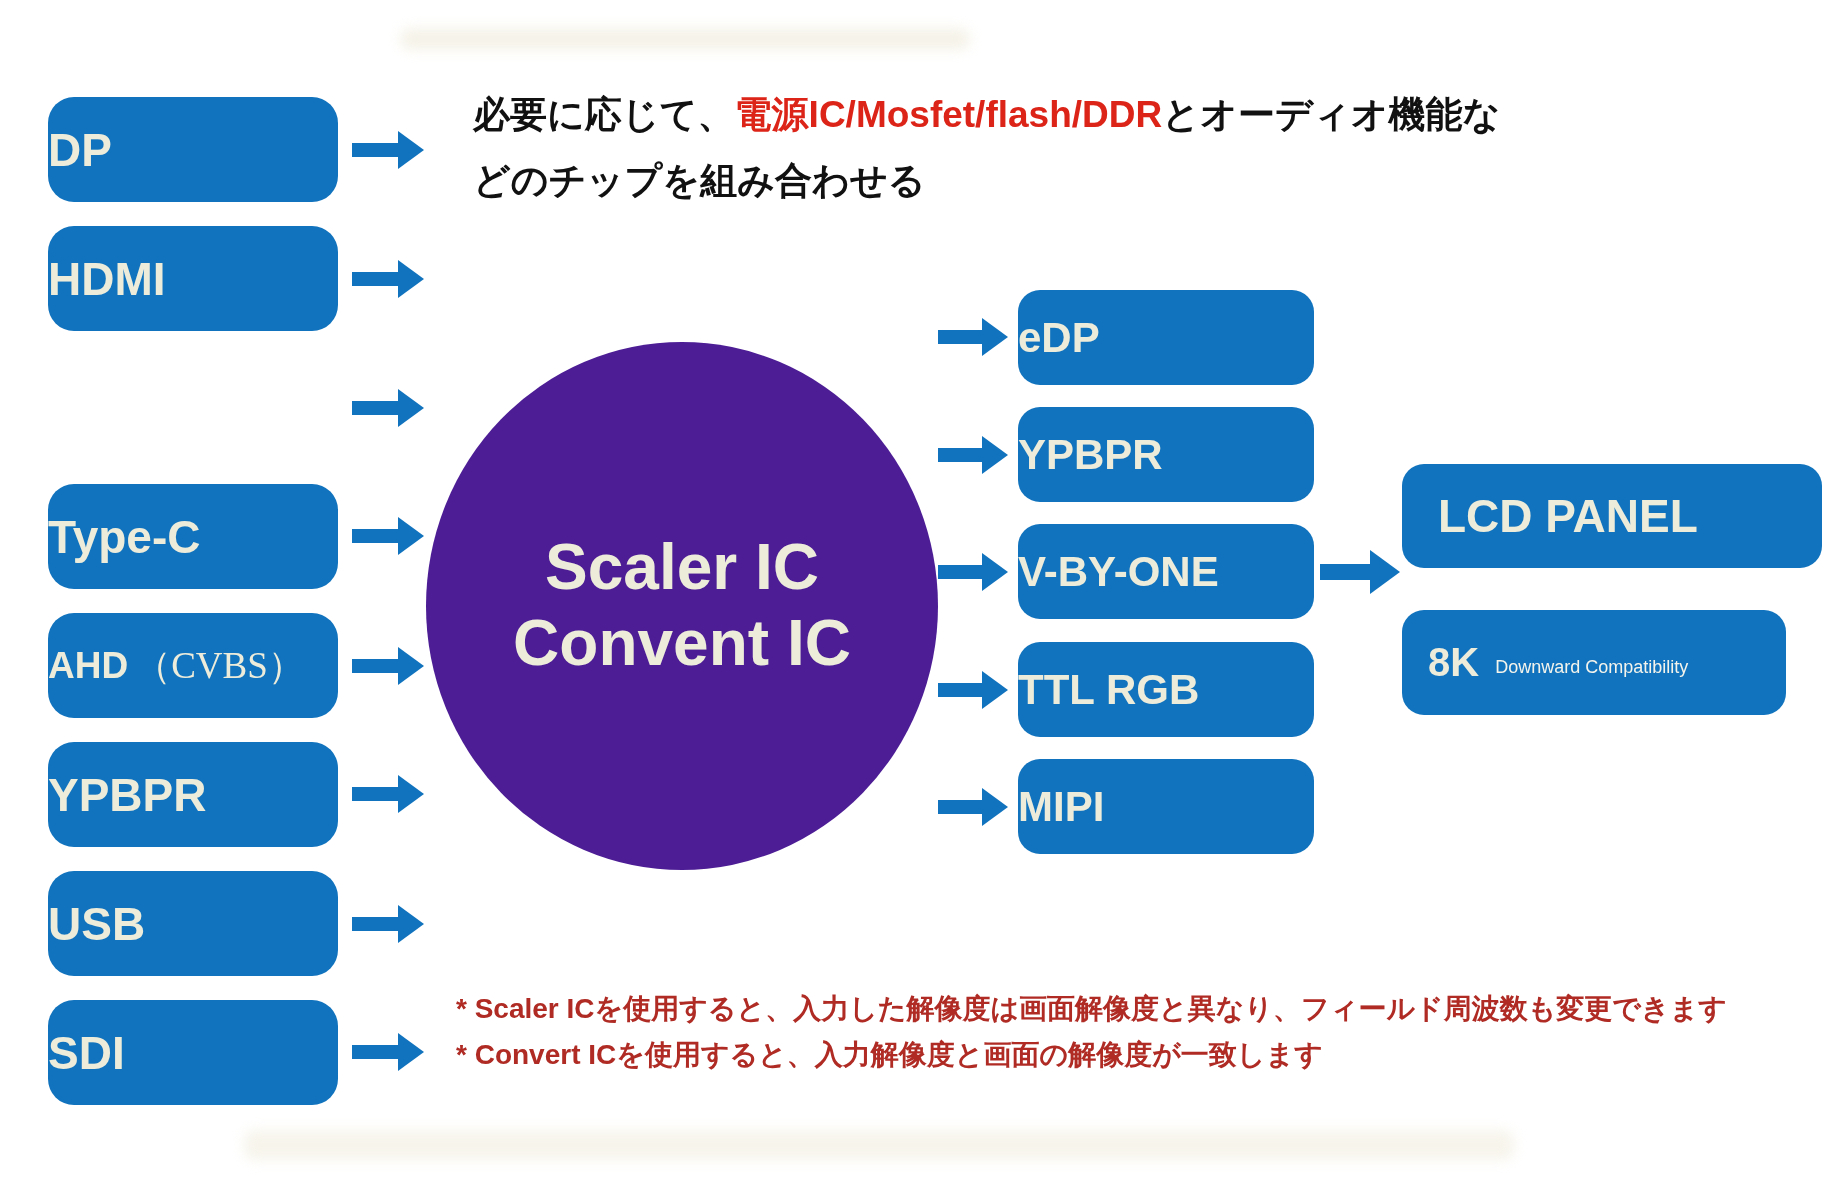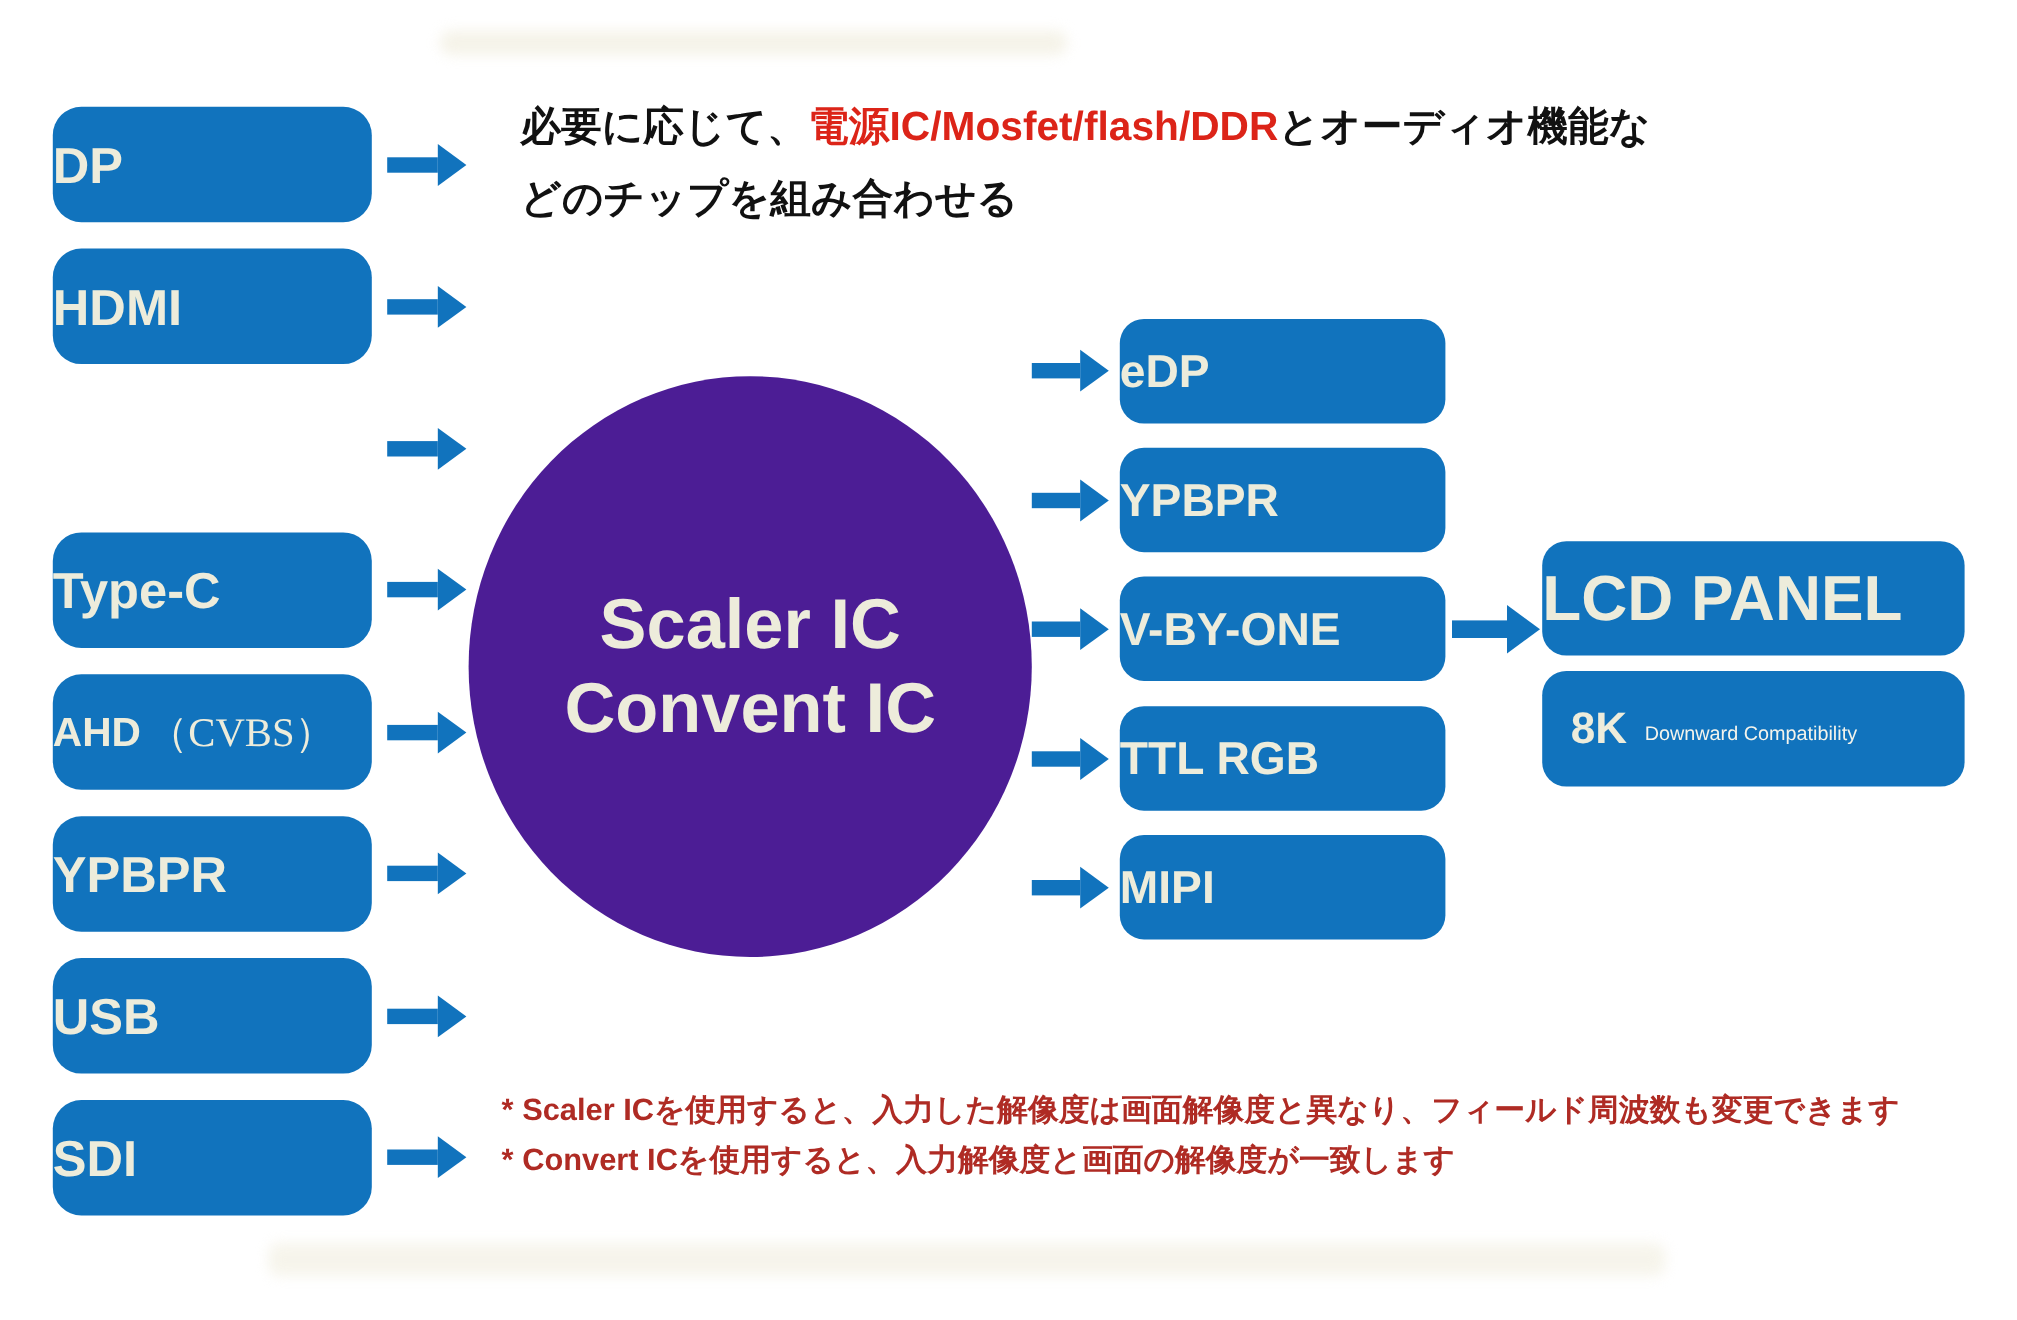--- a/index.html
+++ b/index.html
@@ -5,21 +5,21 @@
   html,body{margin:0;padding:0;background:#ffffff;}
   body{font-family:"Liberation Sans", sans-serif;}
   #stage{position:relative;width:1834px;height:1200px;background:#ffffff;overflow:hidden;}
 
   .box{position:absolute;background:#1173BD;color:#EDECDB;display:flex;align-items:center;justify-content:flex-start;font-weight:bold;white-space:nowrap;}
   .input-box{left:48px;width:290px;height:105px;border-radius:26px;font-size:46px;}
   .input-box.small{font-size:37px;}
   .paren-serif{font-family:"Liberation Serif", serif;font-weight:normal;margin-left:6px;}
   .output-box{left:1018px;width:296px;height:95px;border-radius:22px;font-size:42px;}
   .panel-box{left:1402px;width:384px;border-radius:22px;}
-  .lcd{top:492px;height:104px;font-size:58px;}
+  .lcd{top:464px;height:104px;font-size:46px;padding-left:36px;}
   .k8{top:610px;height:105px;justify-content:flex-start;padding-left:26px;box-sizing:border-box;}
   .k8 .big{font-size:40px;font-weight:bold;color:#EDECDB;}
   .k8 .sub{font-size:18px;font-weight:normal;color:#F4F4EC;margin-left:16px;margin-top:10px;}
 
   .circle{position:absolute;left:426px;top:342px;width:512px;height:528px;border-radius:50%;background:#4c1d95;display:flex;flex-direction:column;align-items:center;justify-content:center;color:#EDECDB;font-weight:bold;font-size:64px;line-height:1.18;text-align:center;}
 
   .arrow{position:absolute;}
   .arrow .shaft{position:absolute;left:0;top:50%;transform:translateY(-50%);height:14px;background:#1173BD;width:calc(100% - 26px);}
   .arrow .head{position:absolute;right:0;top:50%;transform:translateY(-50%);width:0;height:0;border-top:19px solid transparent;border-bottom:19px solid transparent;border-left:26px solid #1173BD;}
   .arrow.in{left:352px;width:72px;height:40px;}

